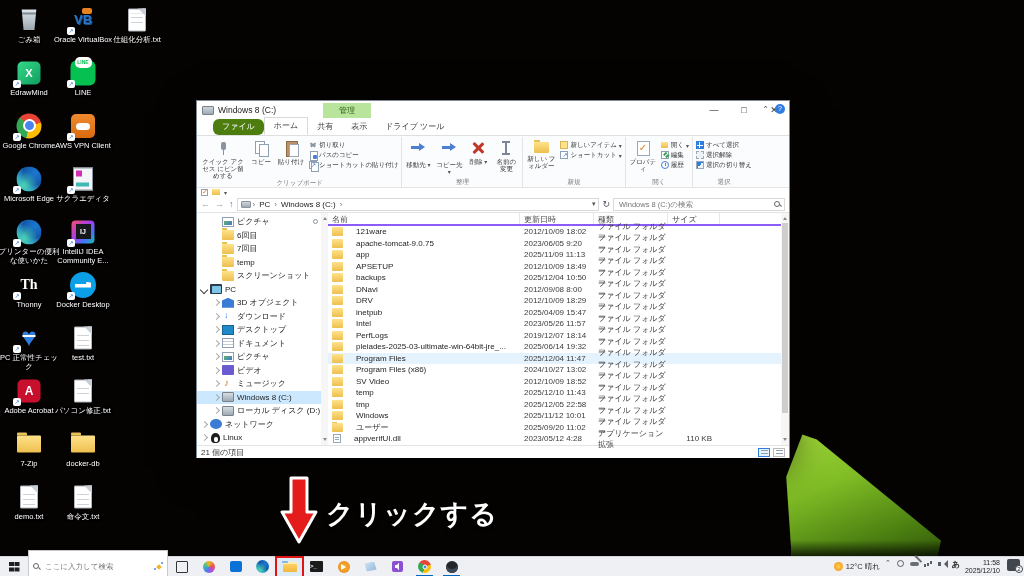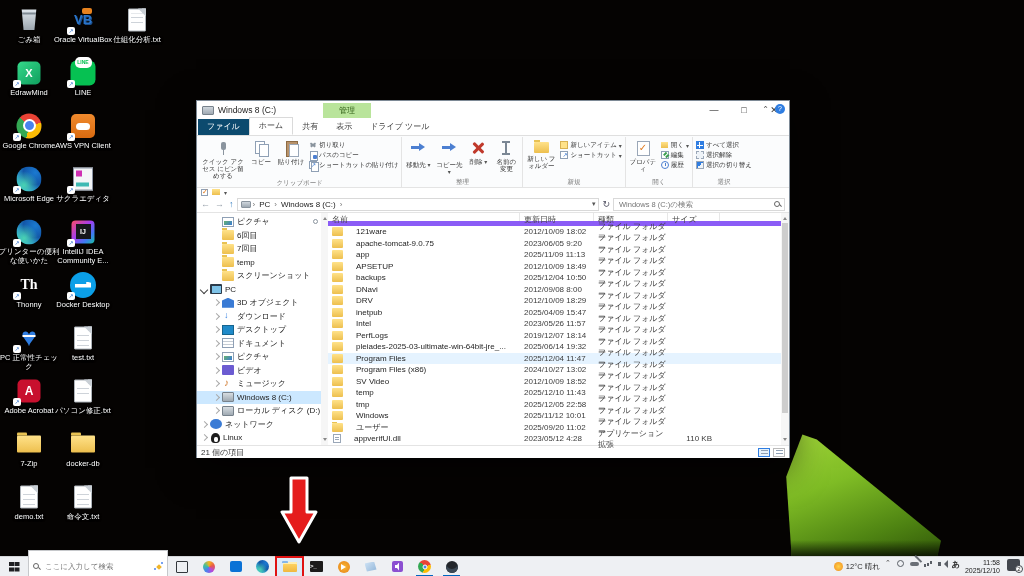--- a/index.html
+++ b/index.html
@@ -87,21 +87,21 @@
   .titlebar{height:18px;display:flex;align-items:center;padding:0 0 0 5px;position:relative;background:#fff;}
   .tb-ico{width:12px;height:9px;background:linear-gradient(180deg,#cfd6dd,#9fa9b2);border:1px solid #77828c;
     border-radius:1px;margin-right:4px;}
   .tb-title{font-size:8.5px;color:#222;}
   .winctl{position:absolute;right:0;top:0;display:flex;height:18px;}
   .winctl span{width:30px;text-align:center;line-height:18px;font-size:9px;color:#333;}
   .manage-pill{position:absolute;left:126px;top:2px;width:48px;height:15px;background:#b9e49b;
     color:#2c5b13;text-align:center;line-height:15px;font-size:8px;}
   .tabrow{height:17px;display:flex;align-items:flex-end;border-bottom:1px solid #dfdfdf;position:relative;background:#fff;}
   .tab{padding:2px 9px 3px;font-size:8px;color:#3b3b3b;}
-  .tab.file{background:#0c4a6e;color:#fff;margin-left:1px;}
+  .tab.file{background:#4d7c0f;color:#fff;margin-left:16px;border-radius:6px;}
   .tab.active{border:1px solid #dadada;border-bottom:1px solid #fff;background:#fff;}
   .ribbon-help{position:absolute;right:4px;top:3px;display:flex;gap:6px;align-items:center;}
   .chev-up{color:#555;font-size:8px;}
   .help-q{width:10px;height:10px;border-radius:50%;background:#2f7de1;color:#fff;font-size:7px;
     line-height:10px;text-align:center;}
   .ribbon{height:52px;display:flex;background:#fbfcfd;border-bottom:1px solid #e4e4e4;padding:1px 0 0 1px;}
   .rgroup{display:flex;flex-direction:column;border-right:1px solid #e4e4e4;padding:1px 1px 0;}
   .rbody{flex:1;display:flex;align-items:stretch;}
   .rglabel{text-align:center;color:#777;font-size:6.5px;height:9px;line-height:8px;}
   .rbig{display:flex;flex-direction:column;align-items:center;padding:1px 2px 0;}
@@ -190,21 +190,21 @@
   .sico.drive{background:linear-gradient(180deg,#d7dde2,#9fa9b2);border:1px solid #77828c;border-radius:1px;}
   .sico.network{background:#3a7bd5;border-radius:50%;}
   .sico.linux{background:#1d1d1d;border-radius:50% 50% 40% 40%;width:9px;margin-left:1px;}
   .sico.linux::after{content:"";position:absolute;left:2.5px;top:4px;width:4px;height:5px;background:#fff;border-radius:40%;}
   .pinmark{display:none;}
   .srow.pin .pinmark{display:block;margin-left:auto;margin-right:3px;width:5px;height:5px;border:1px solid #8a949e;border-radius:50%;}
   .navscroll{width:7px;background:#f6f6f6;position:relative;}
   .navscroll::before{content:"";position:absolute;left:1.5px;top:2px;border:2px solid transparent;border-bottom:3px solid #888;}
   .navscroll::after{content:"";position:absolute;left:1.5px;bottom:2px;border:2px solid transparent;border-top:3px solid #888;}
   .listwrap{flex:1;position:relative;padding-right:8px;}
-  .cols{display:flex;height:13px;border-bottom:5px solid #8b5cf6;color:#444;}
+  .cols{display:flex;height:13px;border-bottom:2px solid #8b5cf6;color:#444;}
   .col{padding:1px 4px;border-right:1px solid #e7e7e7;font-size:8px;}
   .c-name{width:192px;} .c-date{width:74px;} .c-type{width:74px;} .c-size{width:52px;}
   .frow{display:flex;height:11.5px;align-items:center;}
   .frow.hover{background:#e5f3ff;}
   .f-name{width:192px;display:flex;align-items:center;gap:13px;padding-left:4px;white-space:nowrap;overflow:hidden;}
   .f-date{width:74px;color:#3c3c3c;padding-left:4px;}
   .f-type{width:74px;color:#3c3c3c;padding-left:4px;}
   .f-size{width:52px;color:#3c3c3c;text-align:right;padding-right:8px;}
   .fico{width:11px;height:9px;position:relative;flex:none;}
   .fico.folder{background:linear-gradient(180deg,#ffe28a,#edbf4e);border-radius:1px;}
@@ -984,20 +984,21 @@
       <div class="viewtoggles">
         <span class="vt active"></span>
         <span class="vt"></span>
       </div>
     </div>
   </div>
 
   <svg id="arrow" width="38" height="70" viewBox="0 0 38 70">
     <polygon points="11,2 27,2 27,36 36,36 19,66 2,36 11,36" fill="#e51c1c" stroke="#ffffff" stroke-width="3" stroke-linejoin="round"></polygon>
   </svg>
+  <div id="click-text">クリックする</div>
 
   <div id="taskbar">
     <div class="startbtn"></div>
     <div class="tsearch">
       <span class="mag"></span>
       <input placeholder="ここに入力して検索" style="">
       <span class="sparkle"></span>
     </div>
     <div style="display:flex">
 

